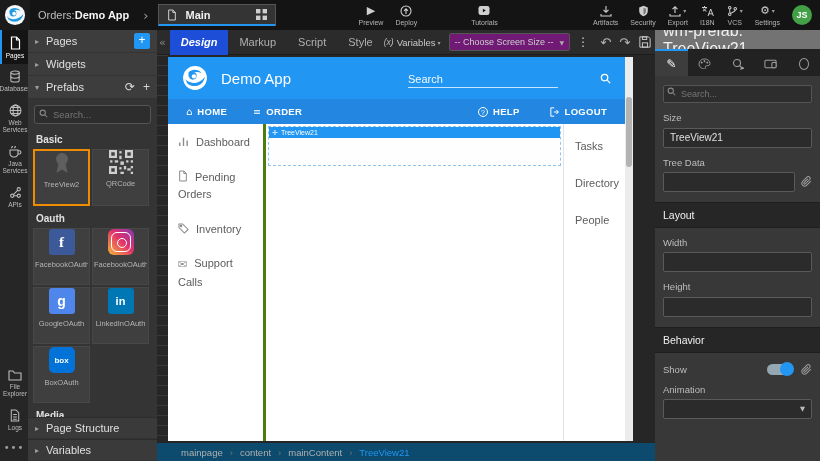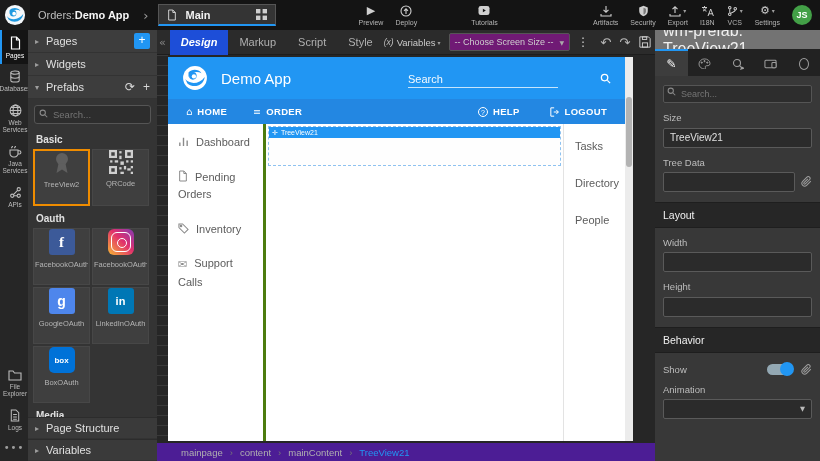--- a/index.html
+++ b/index.html
@@ -119,21 +119,21 @@
   .snav .sitem .sic { color:#8a8a8a; margin-right:7px; display:inline-block; vertical-align:-1px; }
   .pmain { flex:1; position:relative; padding:2px; }
   .wm-widget { border:1px dashed #8ec2f0; }
   .wm-widget .wtitle { height:11px; background:#2196f3; color:#fff; font-size:7px; display:flex;
                        align-items:center; padding:0 3px; cursor:move; }
   .wm-widget .wtitle .mv { margin-right:3px; font-size:7px; }
   .wm-widget .wbody { height:27px; background:#fefefe; }
   .rnav { width:62px; border-left:1px solid #e3e3e3; padding:16px 0 0 11px; }
   .rnav .ritem { font-size:11px; color:#5c5c5c; margin-bottom:25px; cursor:pointer; }
 
-  .cbreadcrumb { position:absolute; left:0; bottom:0; right:0; height:18px; background:#4c1d95;
+  .cbreadcrumb { position:absolute; left:0; bottom:0; right:0; height:18px; background:#0c4a6e;
                  display:flex; align-items:center; padding-left:24px; font-size:9.5px; color:#b0b0b0; }
   .cbreadcrumb .bitem { cursor:pointer; }
   .cbreadcrumb .sep:after { content:"›"; color:#777; margin:0 7px; }
   .cbreadcrumb .bitem.current { color:#2196f3; }
 
   
   .rightpanel { position:absolute; left:655px; top:30px; width:165px; bottom:0; background:#383838;
                 display:flex; flex-direction:column; }
   .rp-title { height:19px; background:#737373; display:flex; align-items:center; padding:0 8px;
               font-size:16px; color:#f0f0f0; }

